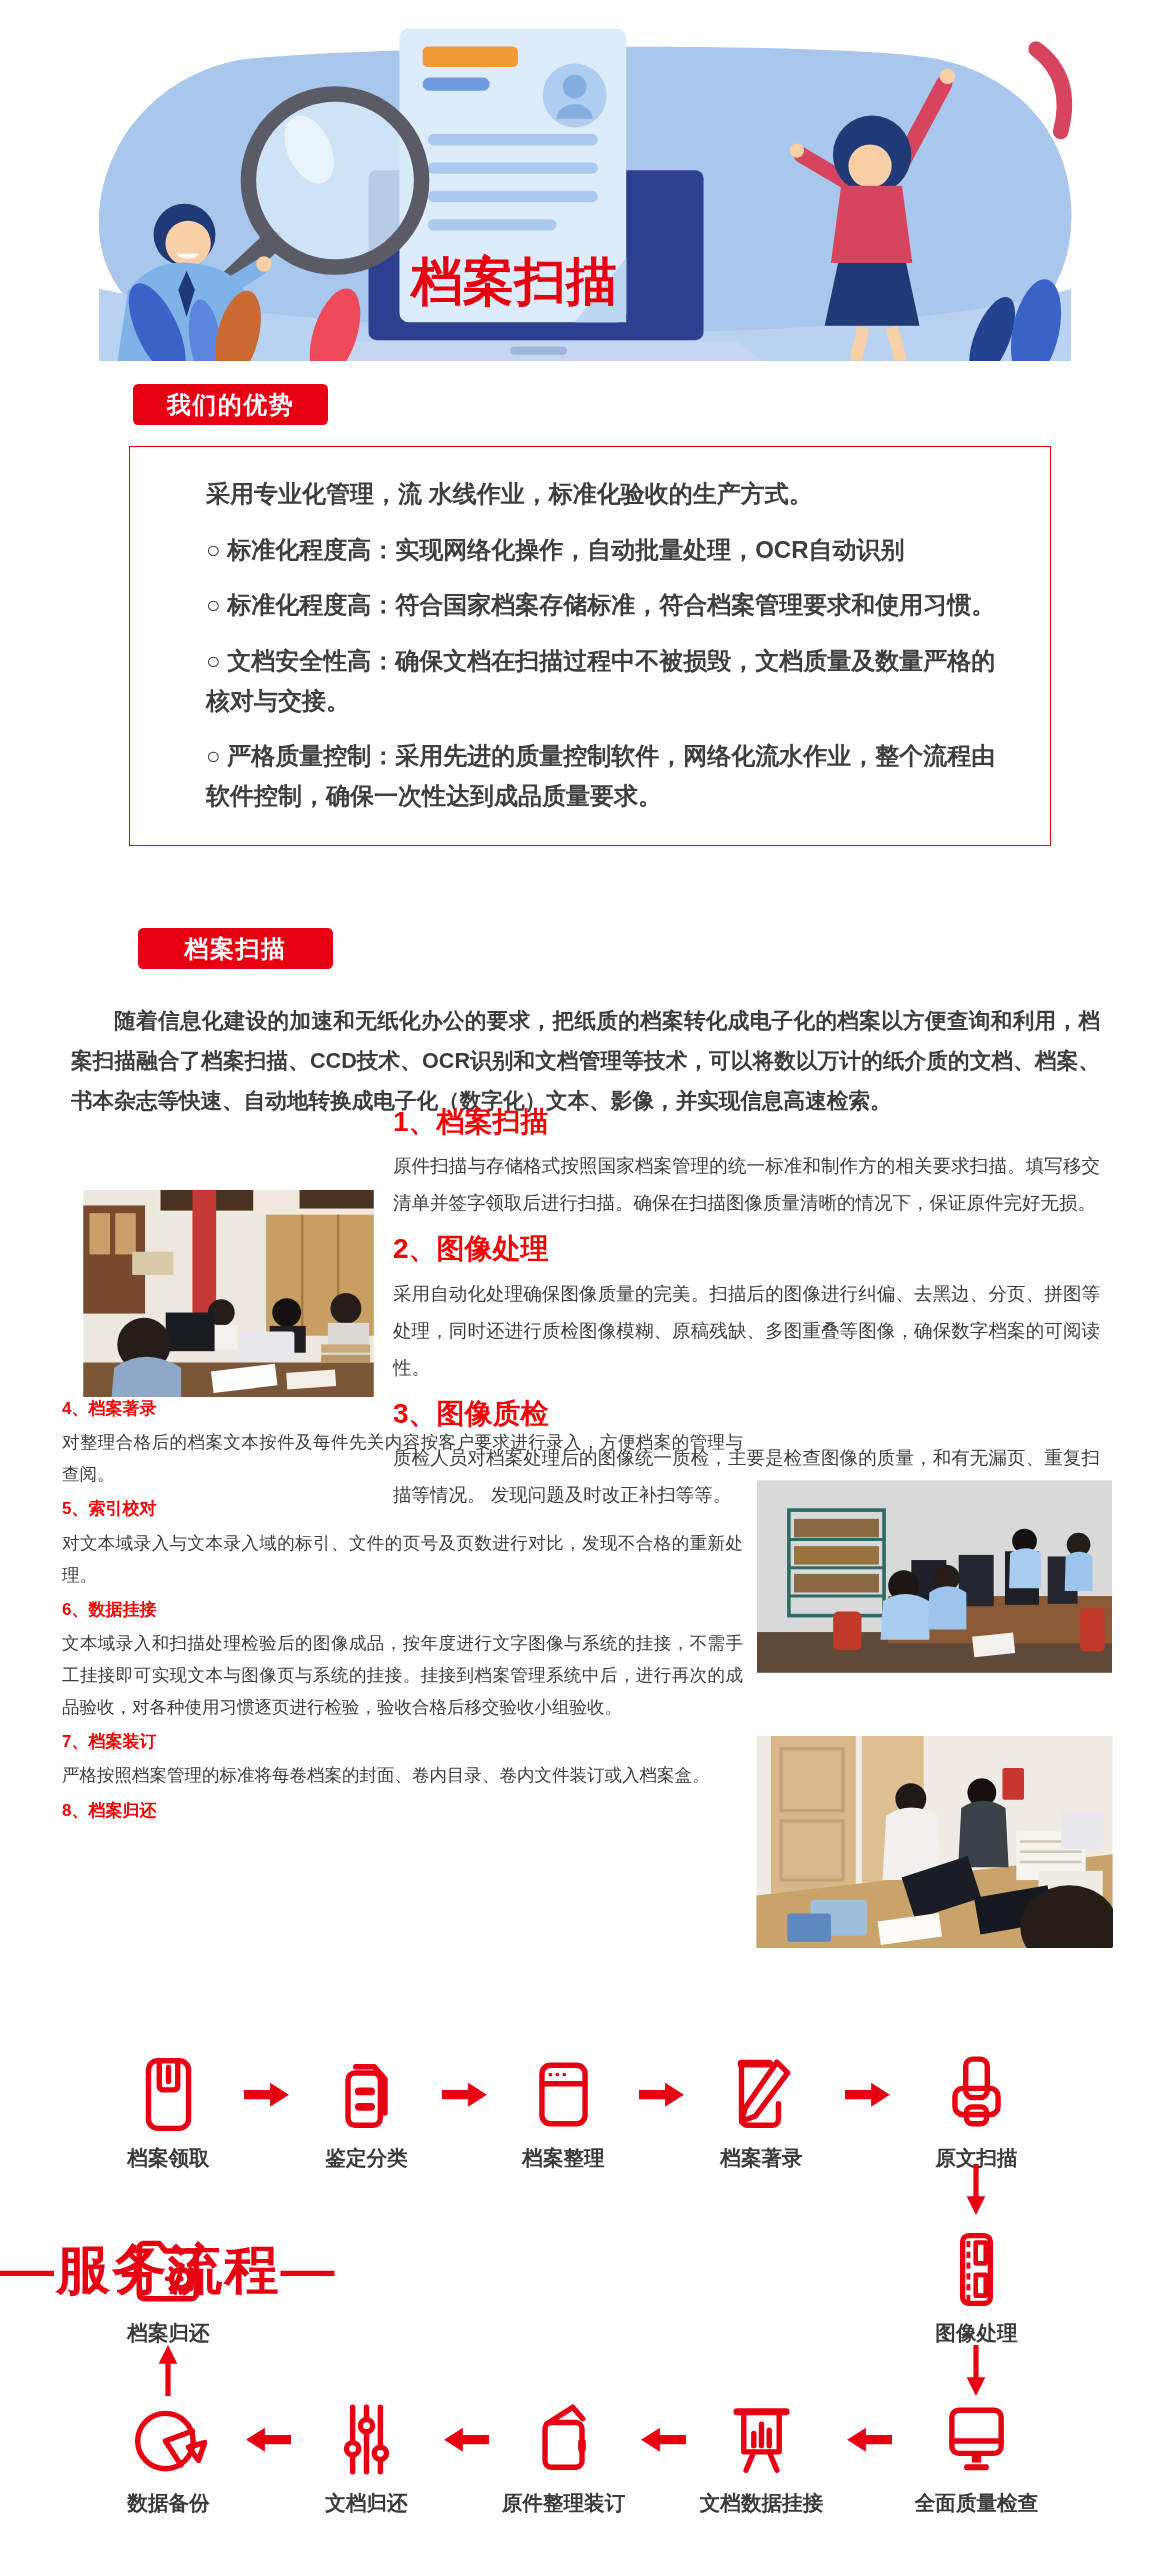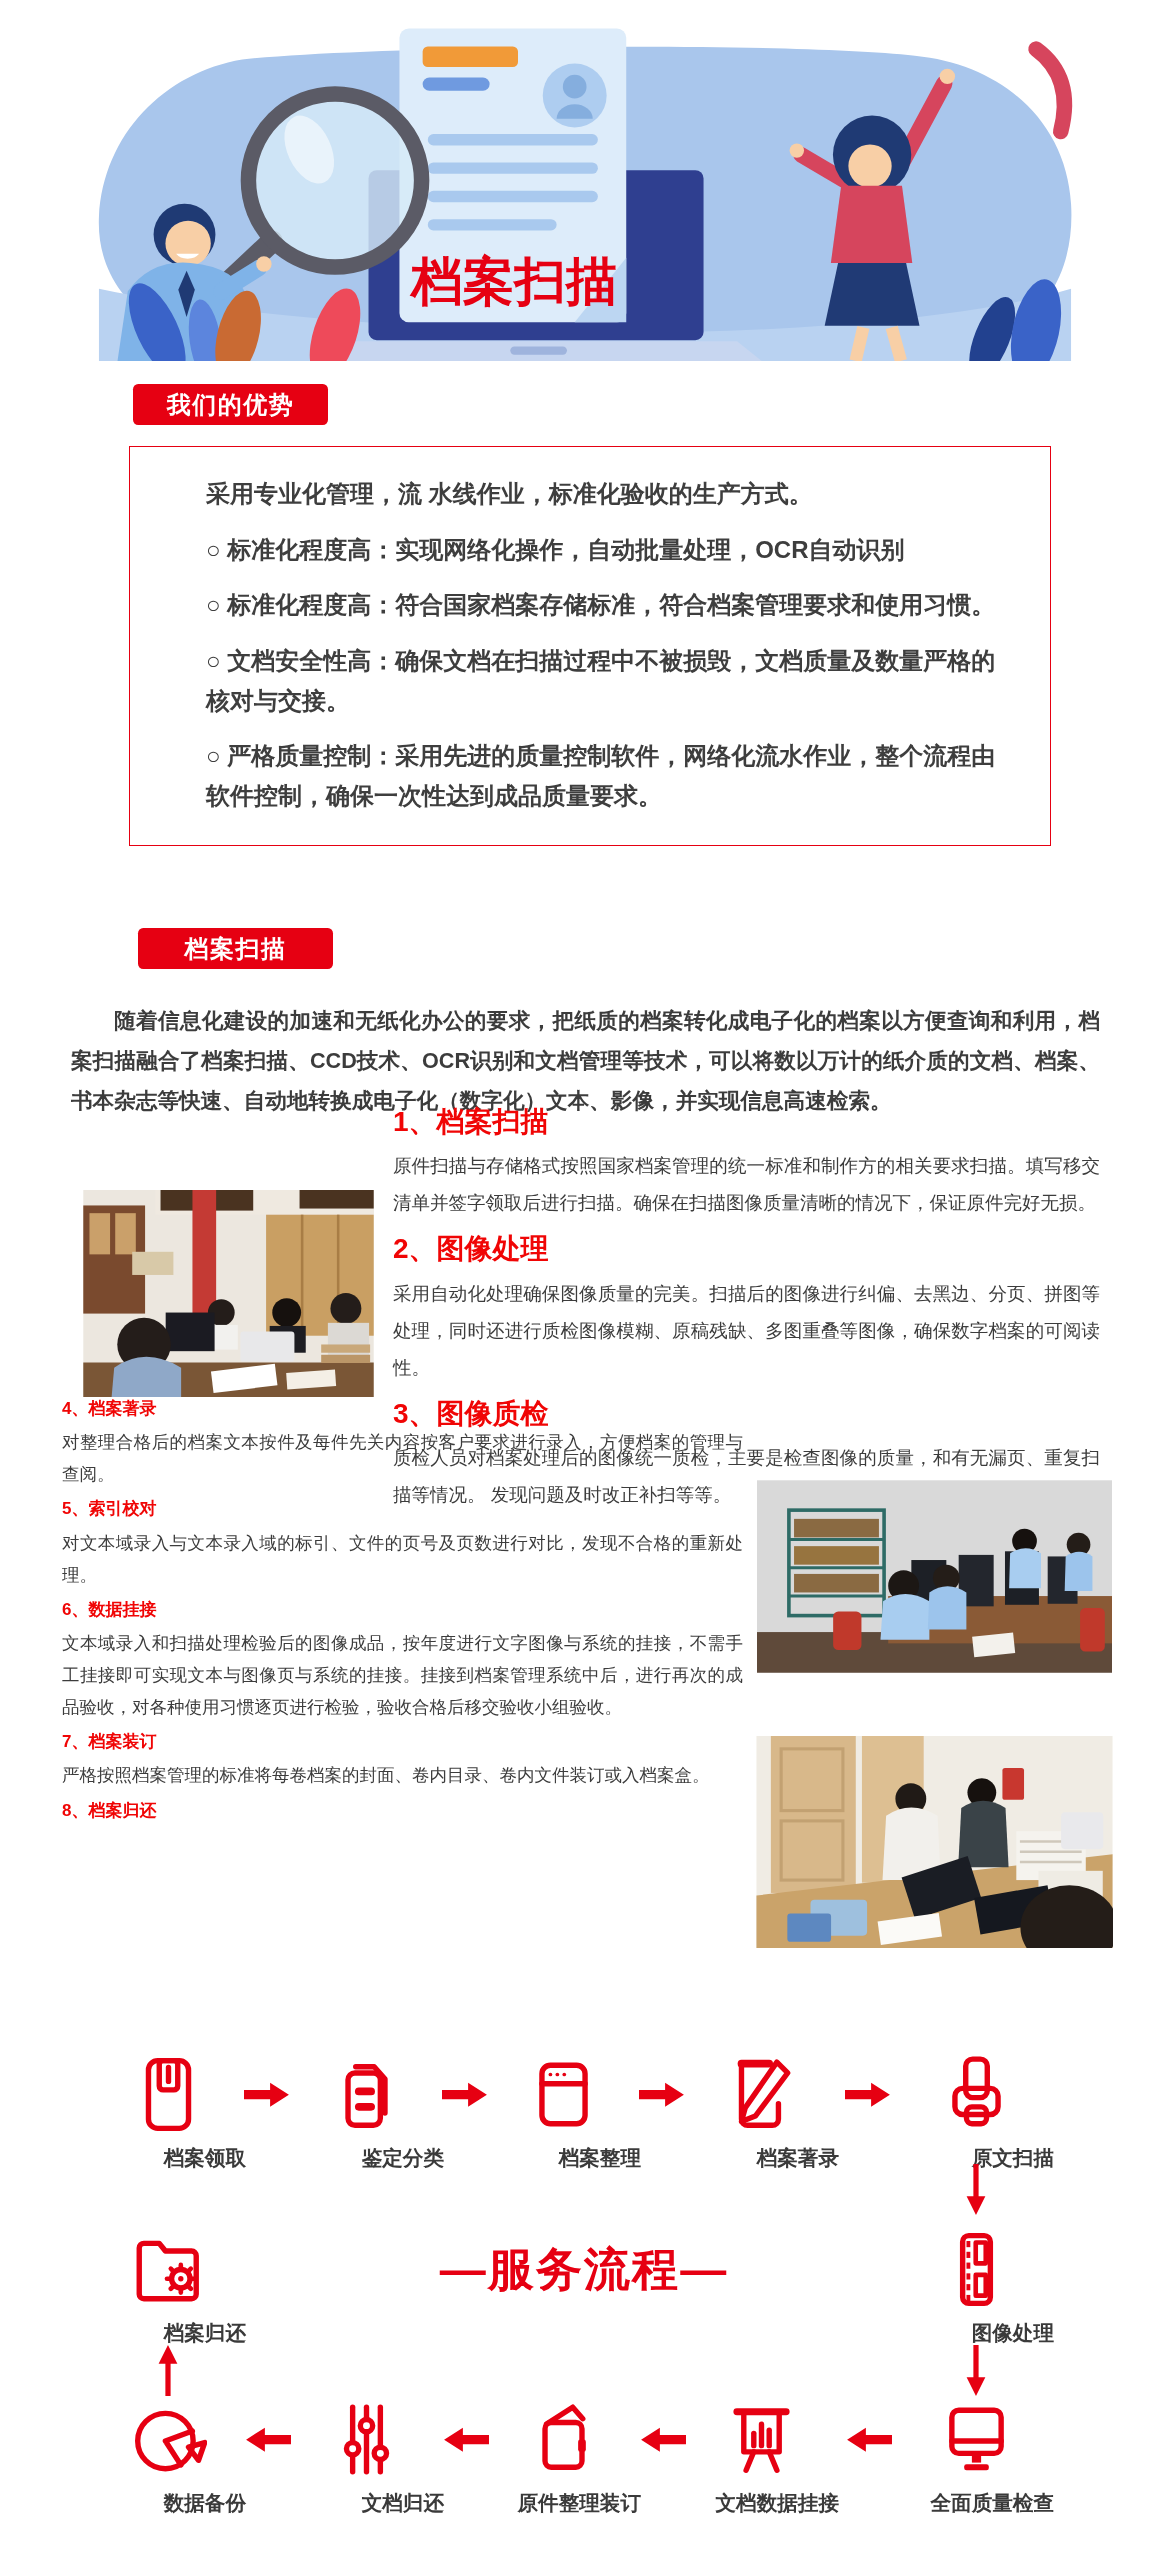--- a/index.html
+++ b/index.html
@@ -37,28 +37,28 @@
   .steps-left .step-text{font-size:17.5px;line-height:32px;margin-bottom:7.2px;}
 
   
   .photo{position:absolute;overflow:hidden;}
   .photo svg{display:block;width:100%;height:100%;}
   .photo1{left:83px;top:1190px;width:291px;height:207px;}
   .photo2{left:757px;top:1480px;width:355px;height:193px;}
   .photo3{left:756px;top:1736px;width:357px;height:212px;}
 
   
-  .flow-cell{position:absolute;width:155px;text-align:right;}
+  .flow-cell{position:absolute;width:155px;text-align:center;}
   .flow-cell .ficon{width:77px;height:77px;margin:0 auto;}
   .flow-cell .ficon svg{width:77px;height:77px;display:block;}
   .flow-label{margin-top:11.3px;font-size:20.6px;color:#3a3a3a;font-weight:bold;}
   .h-arrow{position:absolute;width:47px;height:32px;}
   .v-arrow{position:absolute;width:24px;height:52px;}
   .flow-title{position:absolute;left:0;top:2231px;width:1168px;height:77px;line-height:77px;
-              text-align:center;color:#e60012;font-size:46px;font-weight:bold;letter-spacing:2.1px;}
+              text-align:left;color:#e60012;font-size:54px;font-weight:bold;letter-spacing:2.1px;}
 </style>
 </head>
 <body>
 
 <div class="page">
 
   <div class="hero">
     <svg viewBox="0 0 2010 700">
 
       <path d="M340 115 C190 140 70 260 62 420 C55 575 185 680 410 697 L1660 697 C1865 680 1958 555 1948 395 C1938 235 1815 125 1645 108 C1390 80 610 88 340 115 Z" fill="#a9c6ec"></path>

